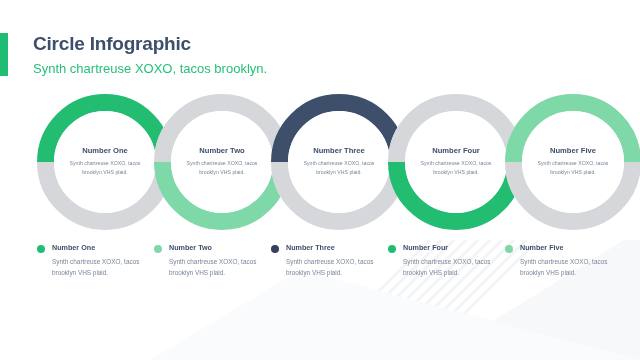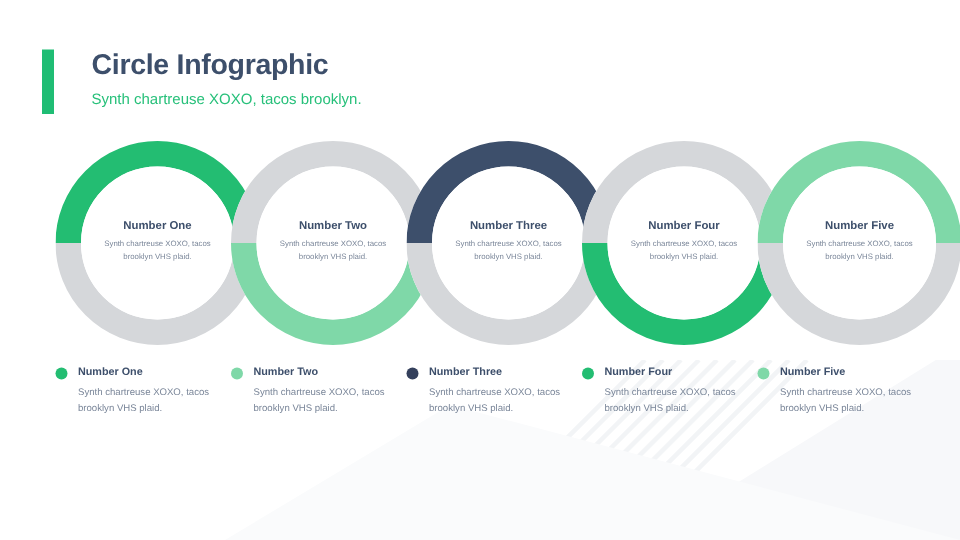--- a/index.html
+++ b/index.html
@@ -27,21 +27,20 @@
   }
   .bg-stripes svg { display: block; }
 
   
   .header {
     position: absolute;
     left: 0;
     top: 33px;
     width: 564px;
     height: 46px;
-    margin-left: 28px;
   }
   .accent-bar {
     position: absolute;
     left: 0;
     top: 0;
     width: 8px;
     height: 43px;
     background: #1fbd74;
   }
   .title {
@@ -51,21 +50,21 @@
     font-size: 19px;
     font-weight: bold;
     color: #3d4f6b;
     letter-spacing: -0.2px;
     white-space: nowrap;
   }
   .subtitle {
     position: absolute;
     left: 33px;
     top: 28px;
-    font-size: 10px;
+    font-size: 13px;
     color: #27c07a;
     white-space: nowrap;
   }
 
   
   .chain {
     position: absolute;
     left: 0;
     top: 94px;
     width: 640px;

